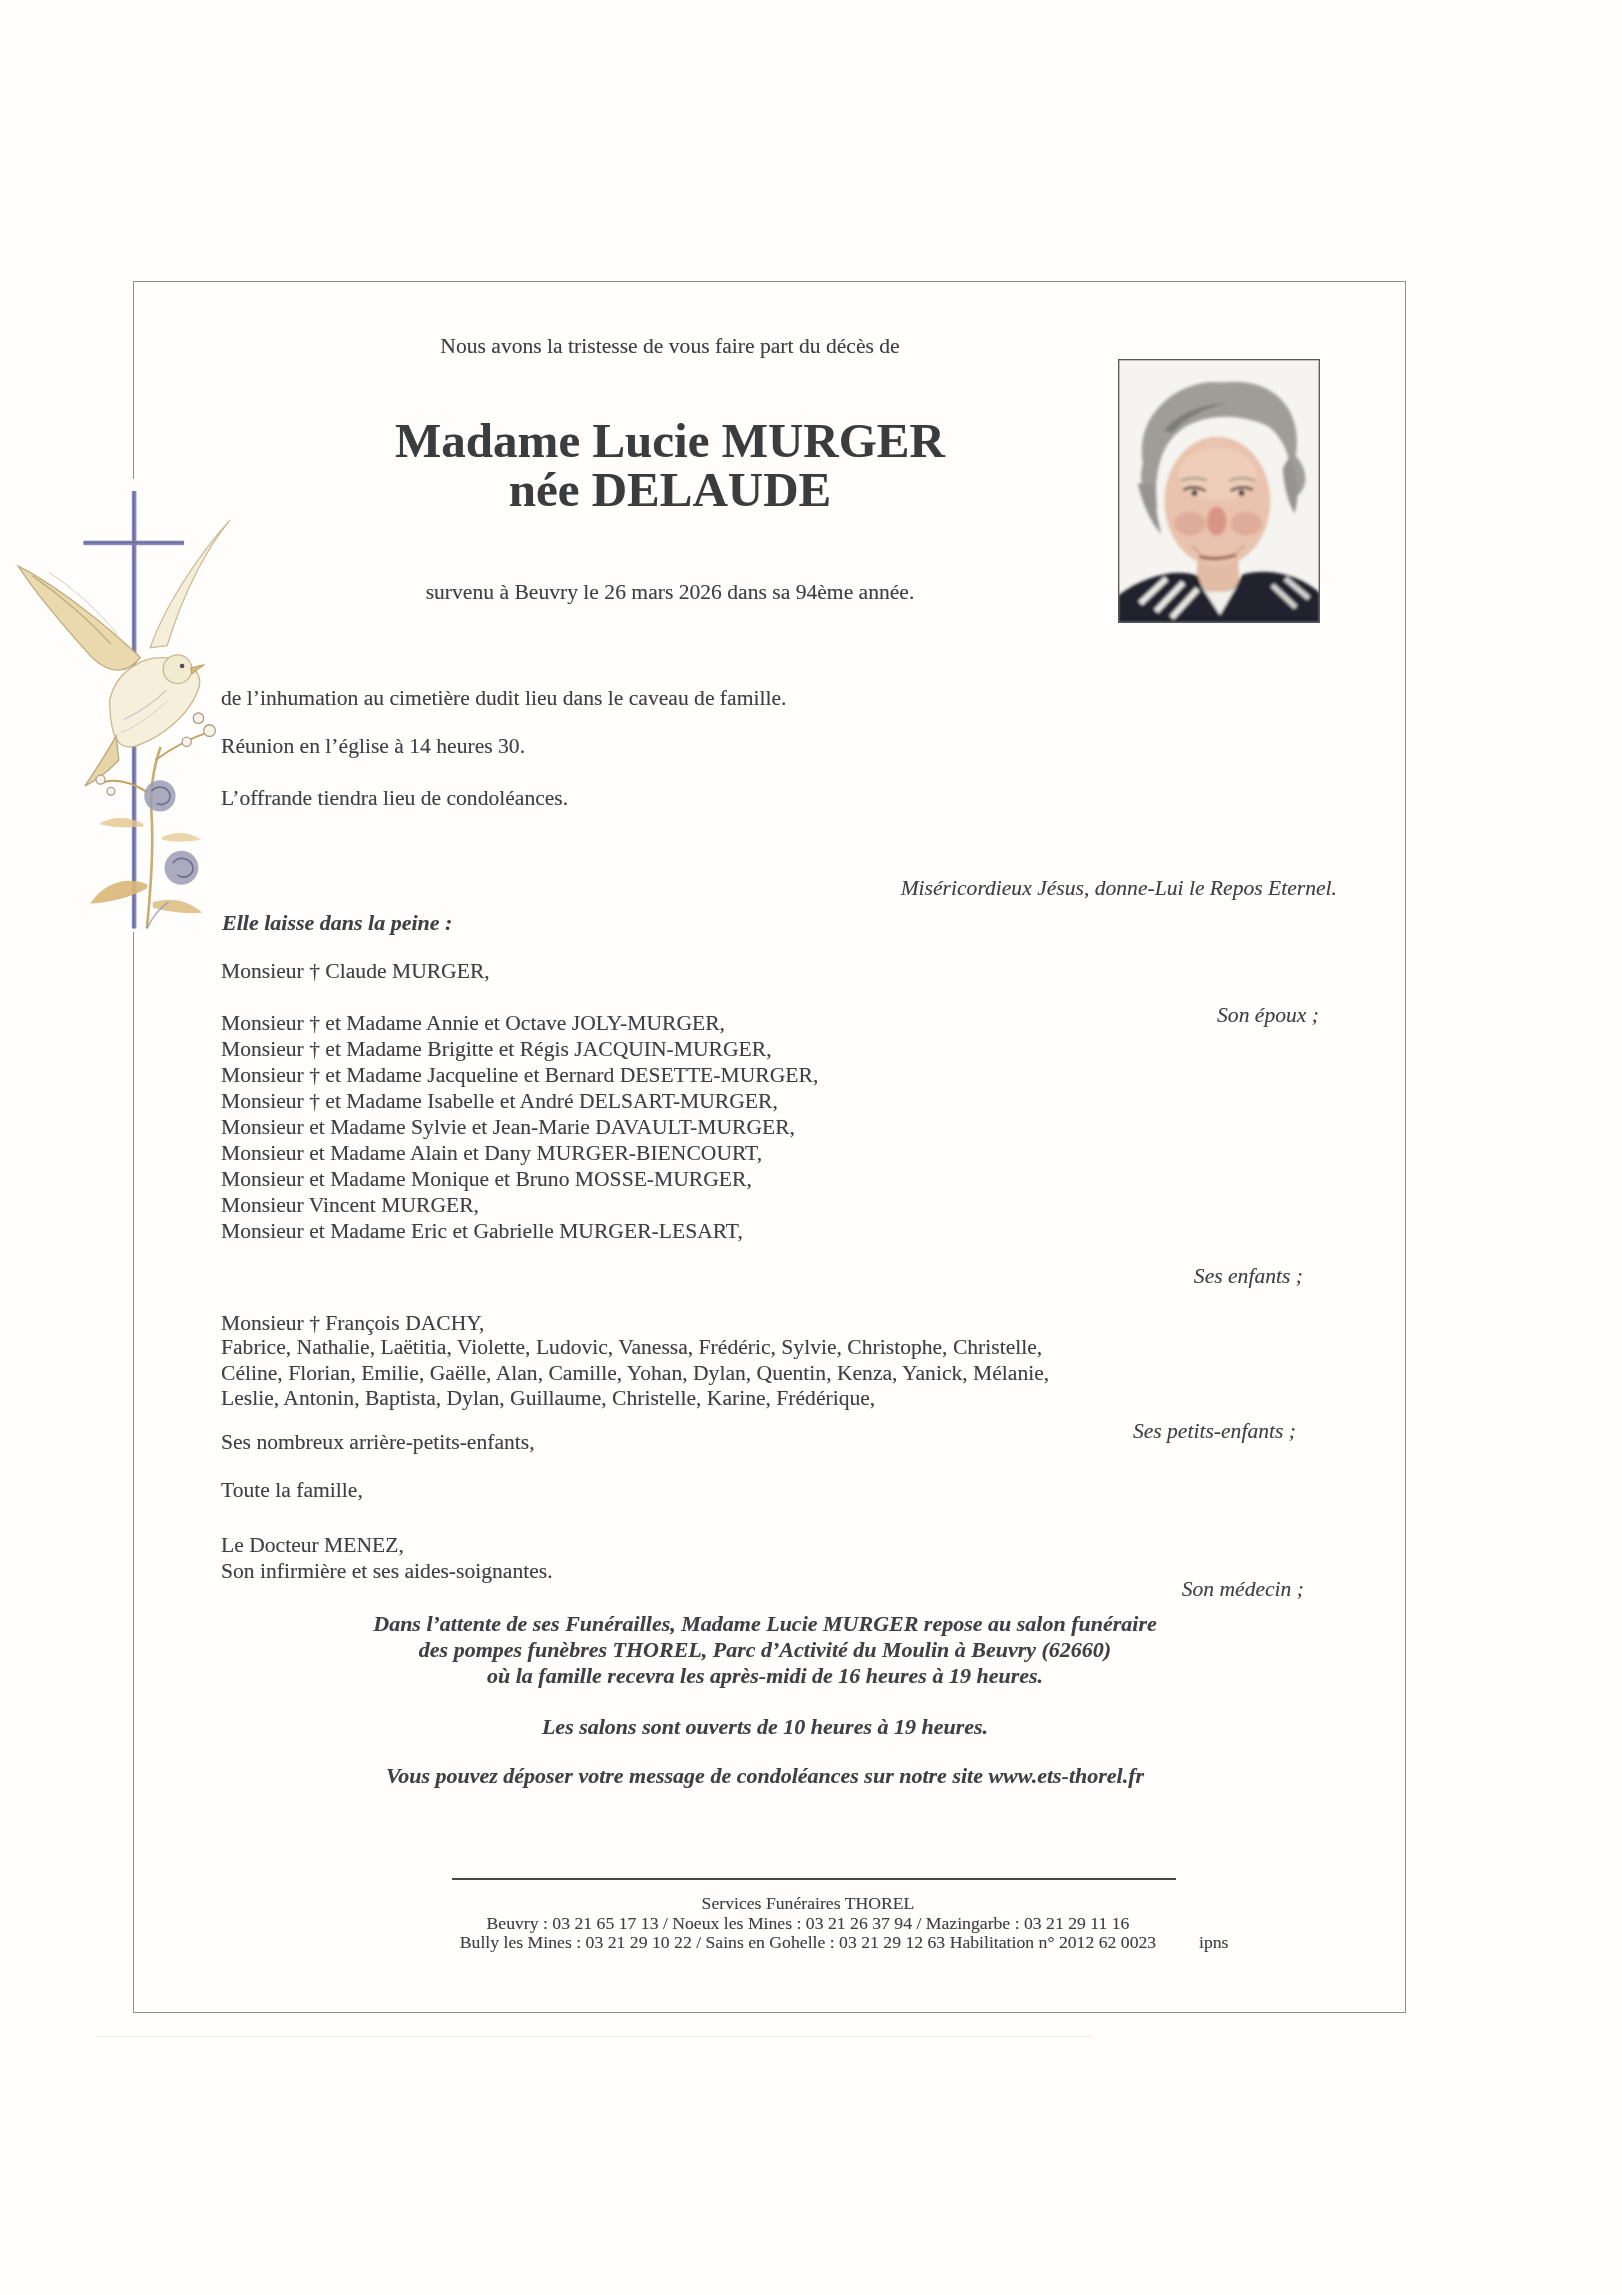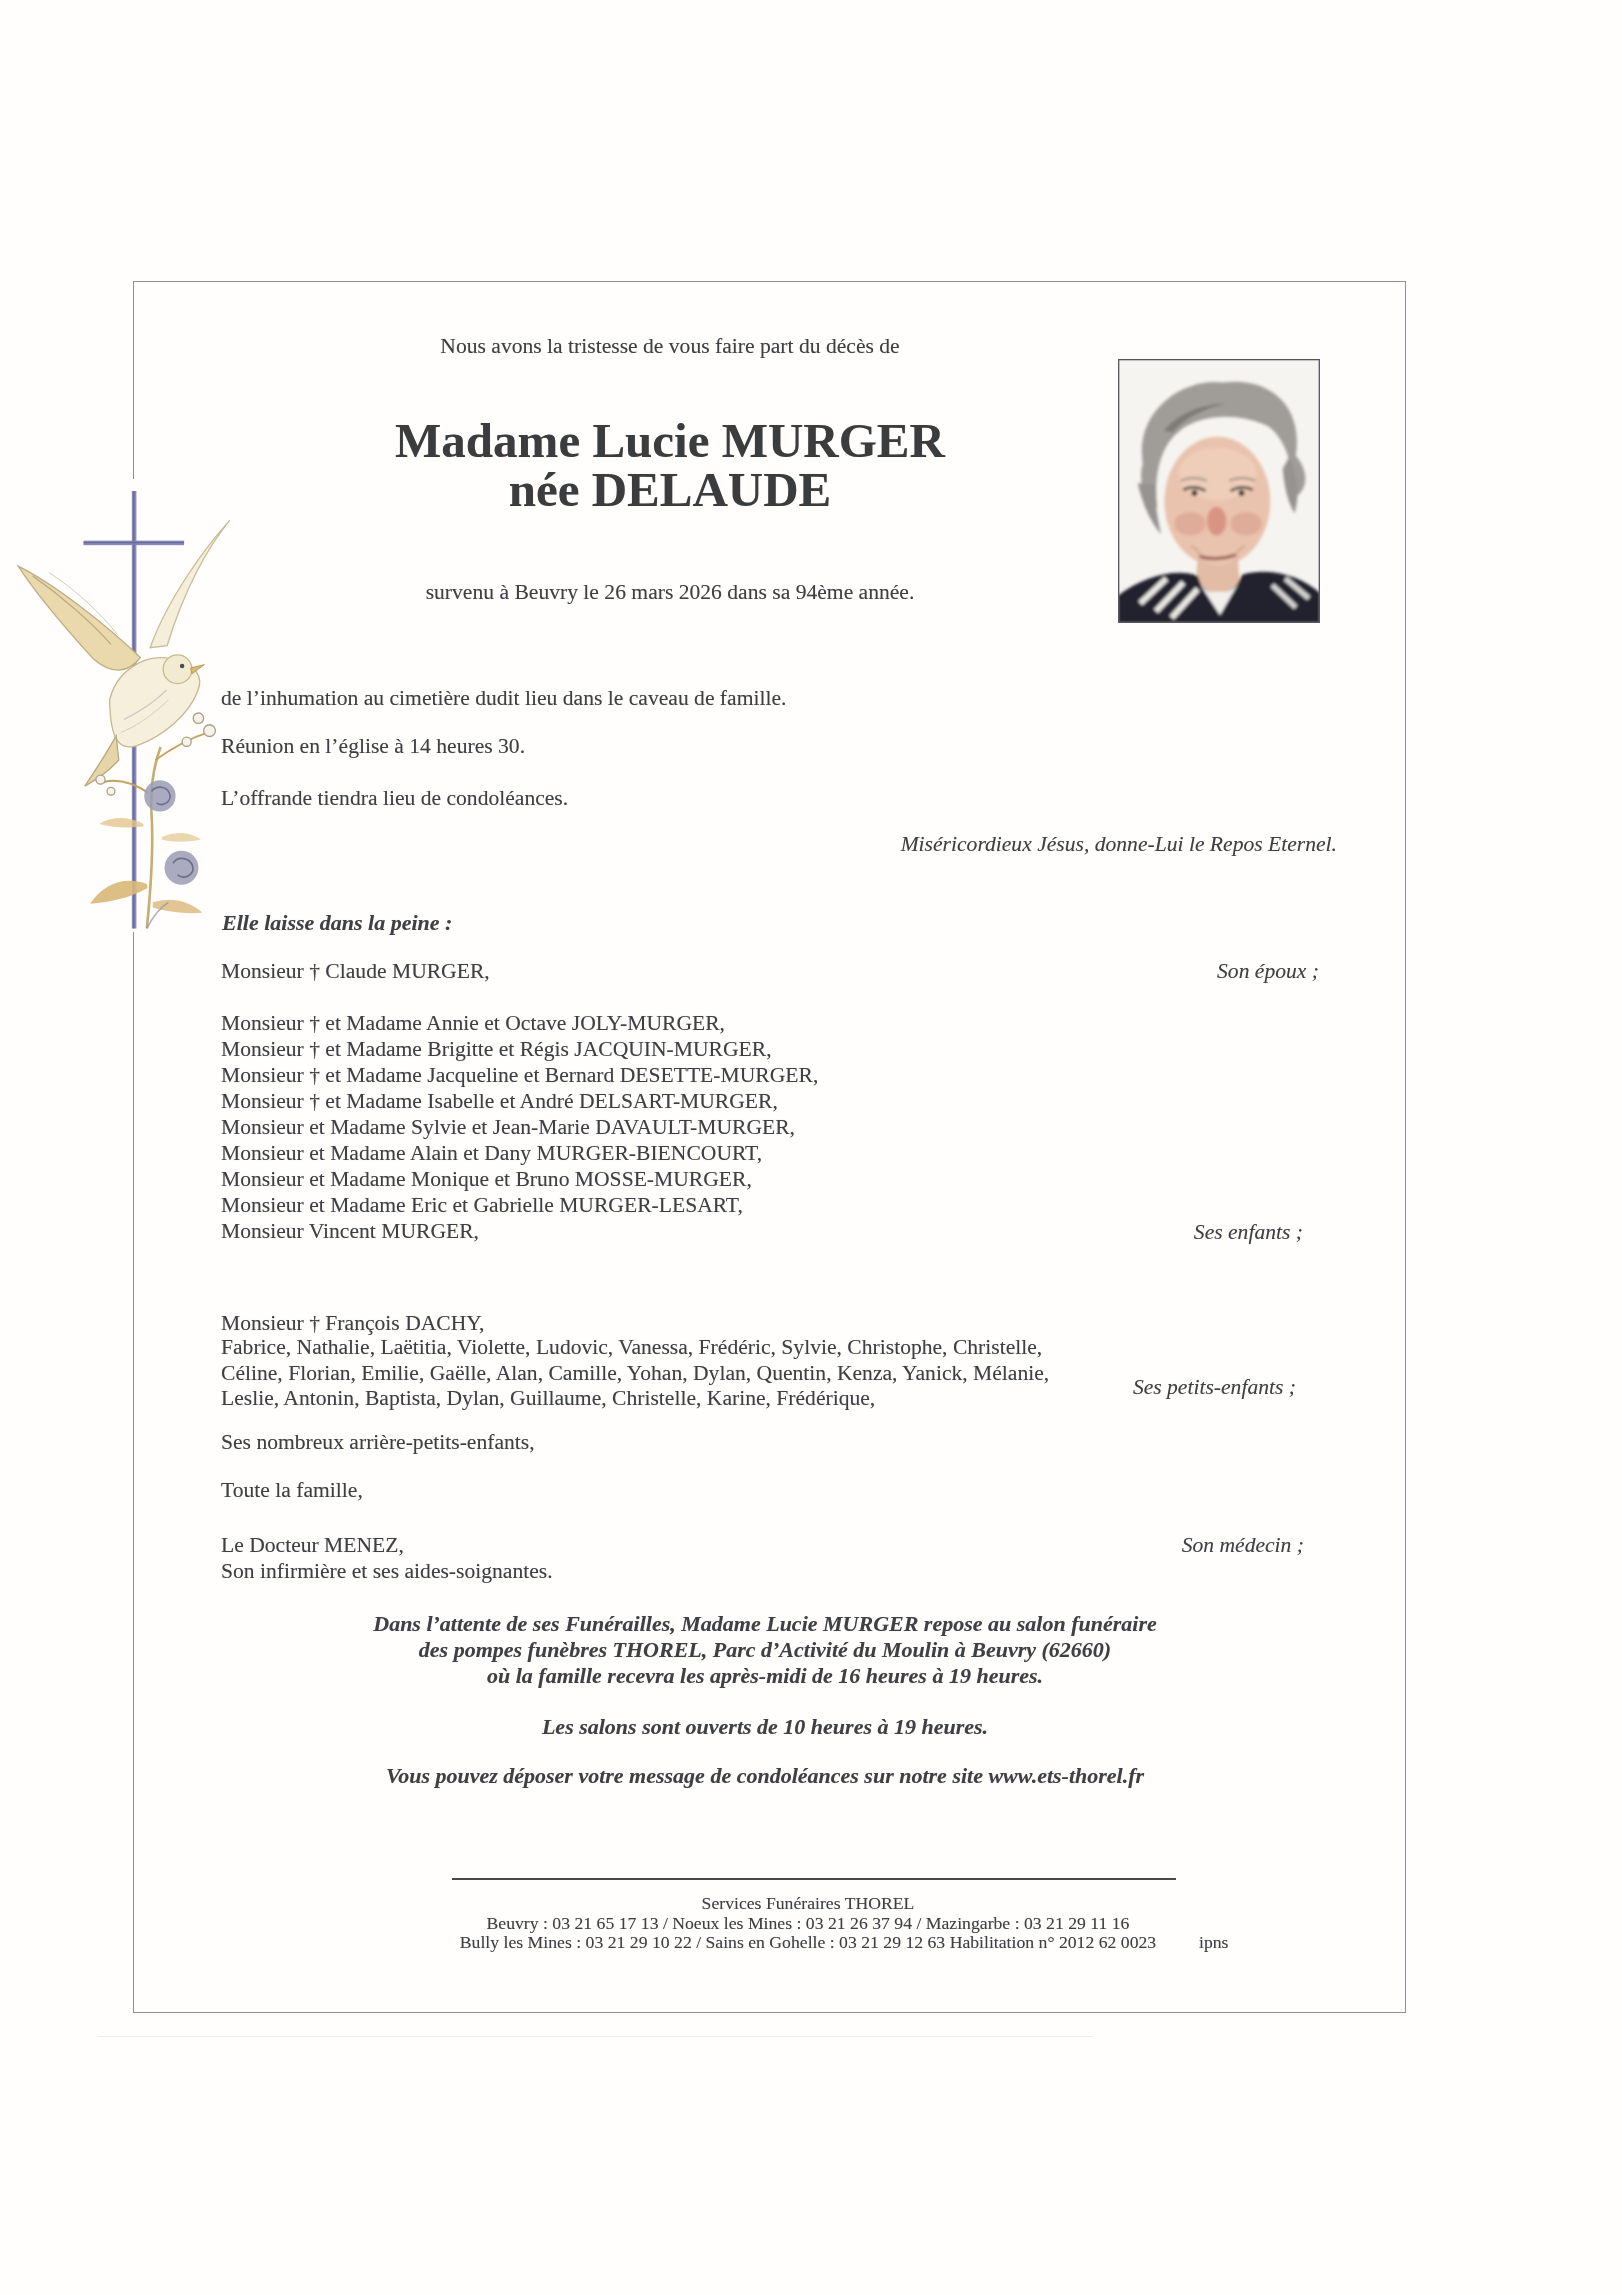--- a/index.html
+++ b/index.html
@@ -9,21 +9,21 @@
          border:1.3px solid #90909a;box-sizing:border-box;}
   .frame-gap{position:absolute;left:128px;top:479px;width:13px;height:453px;background:#fffefd;}
   .t{position:absolute;line-height:1;white-space:nowrap;
      text-shadow:0 0 0.7px rgba(70,72,74,0.35);}
   .body{font-size:21.6px;}
   .intro{font-size:21.6px;}
   .title{font-size:49px;font-weight:bold;color:#3a3c3e;}
   .it{font-style:italic;}
   .bi{font-style:italic;font-weight:bold;font-size:22px;}
   .center{text-align:center;}
-  .right{text-align:right;}
+  .right{text-align:right;margin-top:44px;}
   .list{line-height:26px;}
   .glist{line-height:25.5px;}
   .reposeblock{line-height:26px;}
   .footer{font-size:17.7px;line-height:19.6px;}
   .rule{position:absolute;left:452px;top:1878px;width:724px;height:2px;background:#46484a;}
   .scanline{position:absolute;left:98px;top:2036px;width:995px;height:1.3px;background:#ededec;}
   .deco{position:absolute;left:13px;top:484px;}
   .photo{position:absolute;left:1118px;top:359px;}
 </style>
 </head>
@@ -133,22 +133,22 @@
   <div class="t body it right" style="left:221px;top:961px;width:1098px;">Son époux ;</div>
 
   <div class="t body list" style="left:221px;top:1010px;">
     <div>Monsieur † et Madame Annie et Octave JOLY-MURGER,</div>
     <div>Monsieur † et Madame Brigitte et Régis JACQUIN-MURGER,</div>
     <div>Monsieur † et Madame Jacqueline et Bernard DESETTE-MURGER,</div>
     <div>Monsieur † et Madame Isabelle et André DELSART-MURGER,</div>
     <div>Monsieur et Madame Sylvie et Jean-Marie DAVAULT-MURGER,</div>
     <div>Monsieur et Madame Alain et Dany MURGER-BIENCOURT,</div>
     <div>Monsieur et Madame Monique et Bruno MOSSE-MURGER,</div>
+    <div>Monsieur Vincent MURGER,</div>
     <div>Monsieur et Madame Eric et Gabrielle MURGER-LESART,</div>
-    <div>Monsieur Vincent MURGER,</div>
   </div>
   <div class="t body it right" style="left:221px;top:1222px;width:1082px;">Ses enfants ;</div>
 
   <div class="t body" style="left:221px;top:1273px;margin-top:40px;">Monsieur † François DACHY,</div>
 
   <div class="t body glist" style="left:221px;top:1324px;margin-top:11px;">
     <div>Fabrice, Nathalie, Laëtitia, Violette, Ludovic, Vanessa, Frédéric, Sylvie, Christophe, Christelle,</div>
     <div>Céline, Florian, Emilie, Gaëlle, Alan, Camille, Yohan, Dylan, Quentin, Kenza, Yanick, Mélanie,</div>
     <div>Leslie, Antonin, Baptista, Dylan, Guillaume, Christelle, Karine, Frédérique,</div>
   </div>

